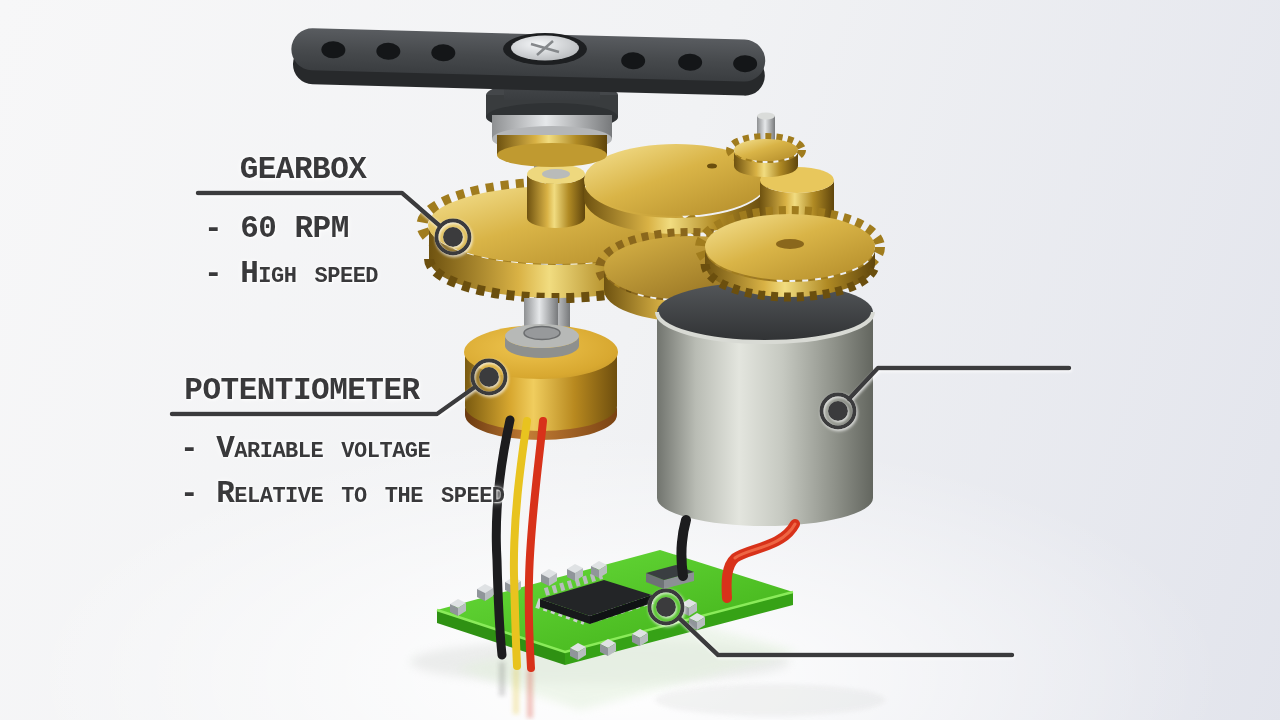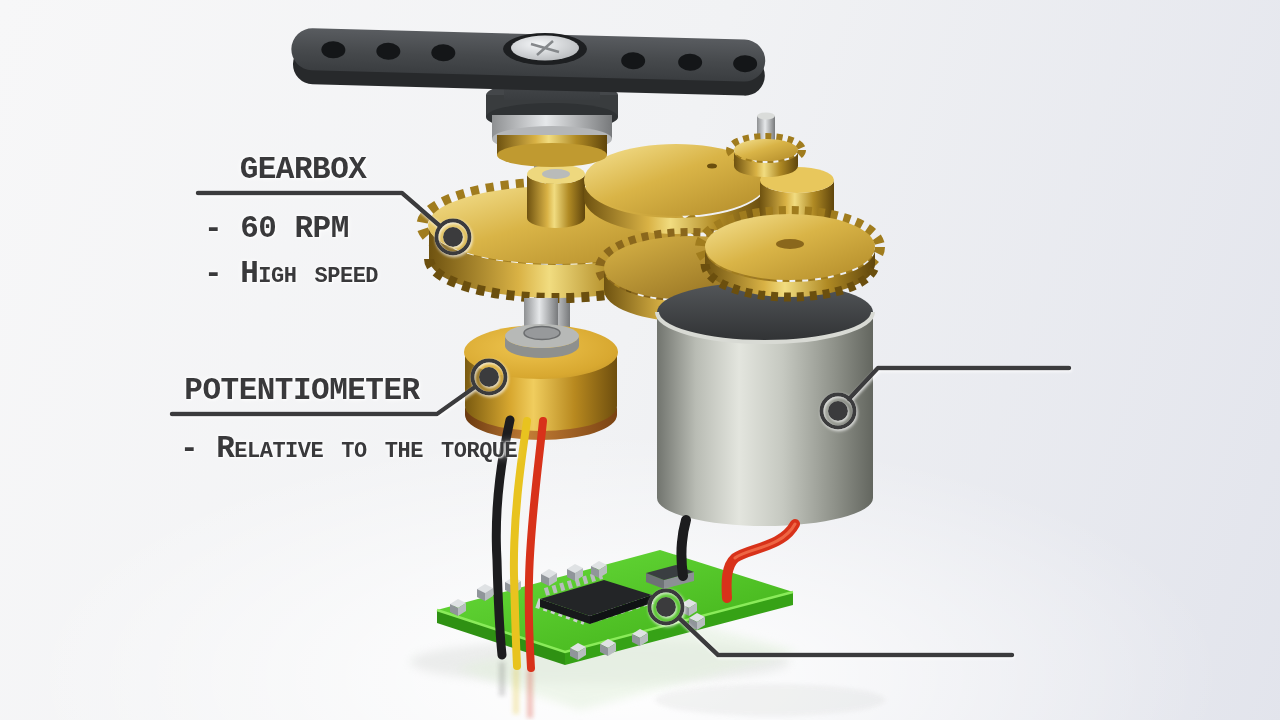--- a/index.html
+++ b/index.html
@@ -274,18 +274,19 @@
   </div>
   <div class="callout callout-items i-gearbox">
     <div>- 60 RPM</div>
     <div>- High speed</div>
   </div>
 
   <div class="callout t-pot">
     <div class="callout-title">POTENTIOMETER</div>
   </div>
   <div class="callout callout-items i-pot">
-    <div>- Relative to the torque</div>
+    <div>- Variable voltage</div>
+    <div>- Relative to the speed</div>
   </div>
 
 
 
 </div>
 
 </body></html>

